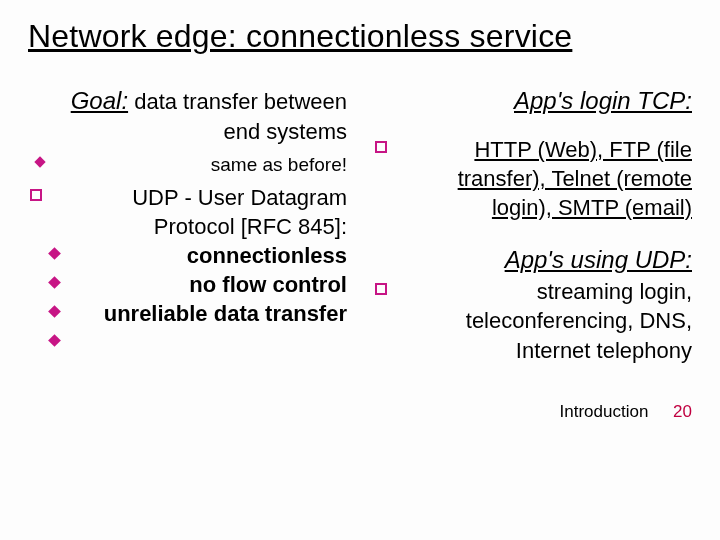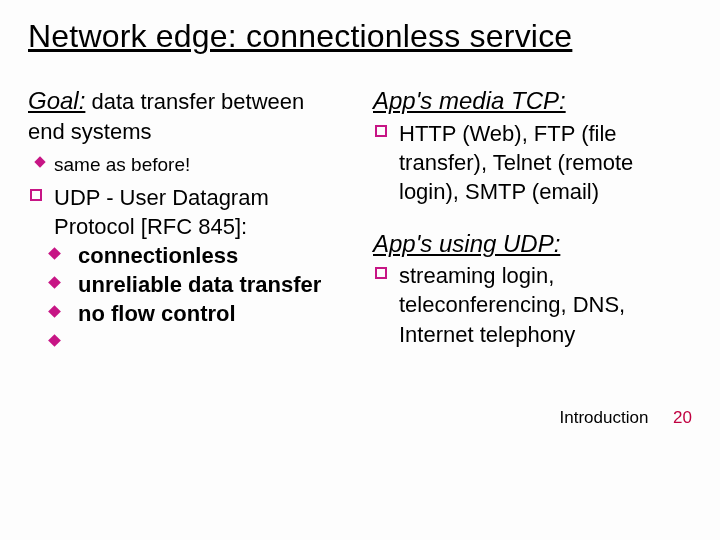--- a/index.html
+++ b/index.html
@@ -21,20 +21,21 @@
   }
   .title {
     font-size: 32px;
     text-decoration: underline;
     margin-bottom: 30px;
     letter-spacing: 0.2px;
   }
   .cols {
     display: flex;
     gap: 26px;
+    text-align: right;
   }
   .col {
     flex: 1;
     font-size: 22px;
     line-height: 1.32;
   }
   .goal-head, .sec-head {
     font-style: italic;
     text-decoration: underline;
     font-size: 24px;
@@ -76,21 +77,21 @@
     margin-bottom: 6px;
   }
   .sub-small {
     font-size: 19px;
   }
   .right-sec {
     margin-bottom: 22px;
   }
   .footer {
     position: absolute;
-    bottom: 4px;
+    bottom: 10px;
     right: 28px;
     font-size: 17px;
   }
   .page-num {
     color: #c00040;
     margin-left: 20px;
   }
 </style>
 </head>
 <body>
@@ -116,37 +117,37 @@
         <span class="square"></span>
         <span>UDP - User Datagram Protocol [RFC 845]:</span>
       </div>
 
       <div class="indent2">
         <span class="diamond"></span>
         <span>connectionless</span>
       </div>
       <div class="indent2">
         <span class="diamond"></span>
-        <span>unreliable data transfer</span>
+        <span>no flow control</span>
       </div>
       <div class="indent2">
         <span class="diamond"></span>
-        <span>no flow control</span>
+        <span>unreliable data transfer</span>
       </div>
       <div class="indent2">
         <span class="diamond"></span>
       </div>
 
     </div>
 
     <div class="col">
 
       <div class="right-sec">
-        <div class="sec-head">App's media TCP:</div>
-        <div class="indent1" style="margin-top:2px;">
+        <div class="sec-head">App's login TCP:</div>
+        <div class="indent1" style="margin-top:18px;text-decoration:underline;">
           <span class="square"></span>
           <span>HTTP (Web), FTP (file transfer), Telnet (remote login), SMTP (email)</span>
         </div>
       </div>
 
       <div class="right-sec">
         <div class="sec-head">App's using UDP:</div>
         <div class="indent1" style="margin-top:2px;">
           <span class="square"></span>
           <span>streaming login, teleconferencing, DNS, Internet telephony</span>

